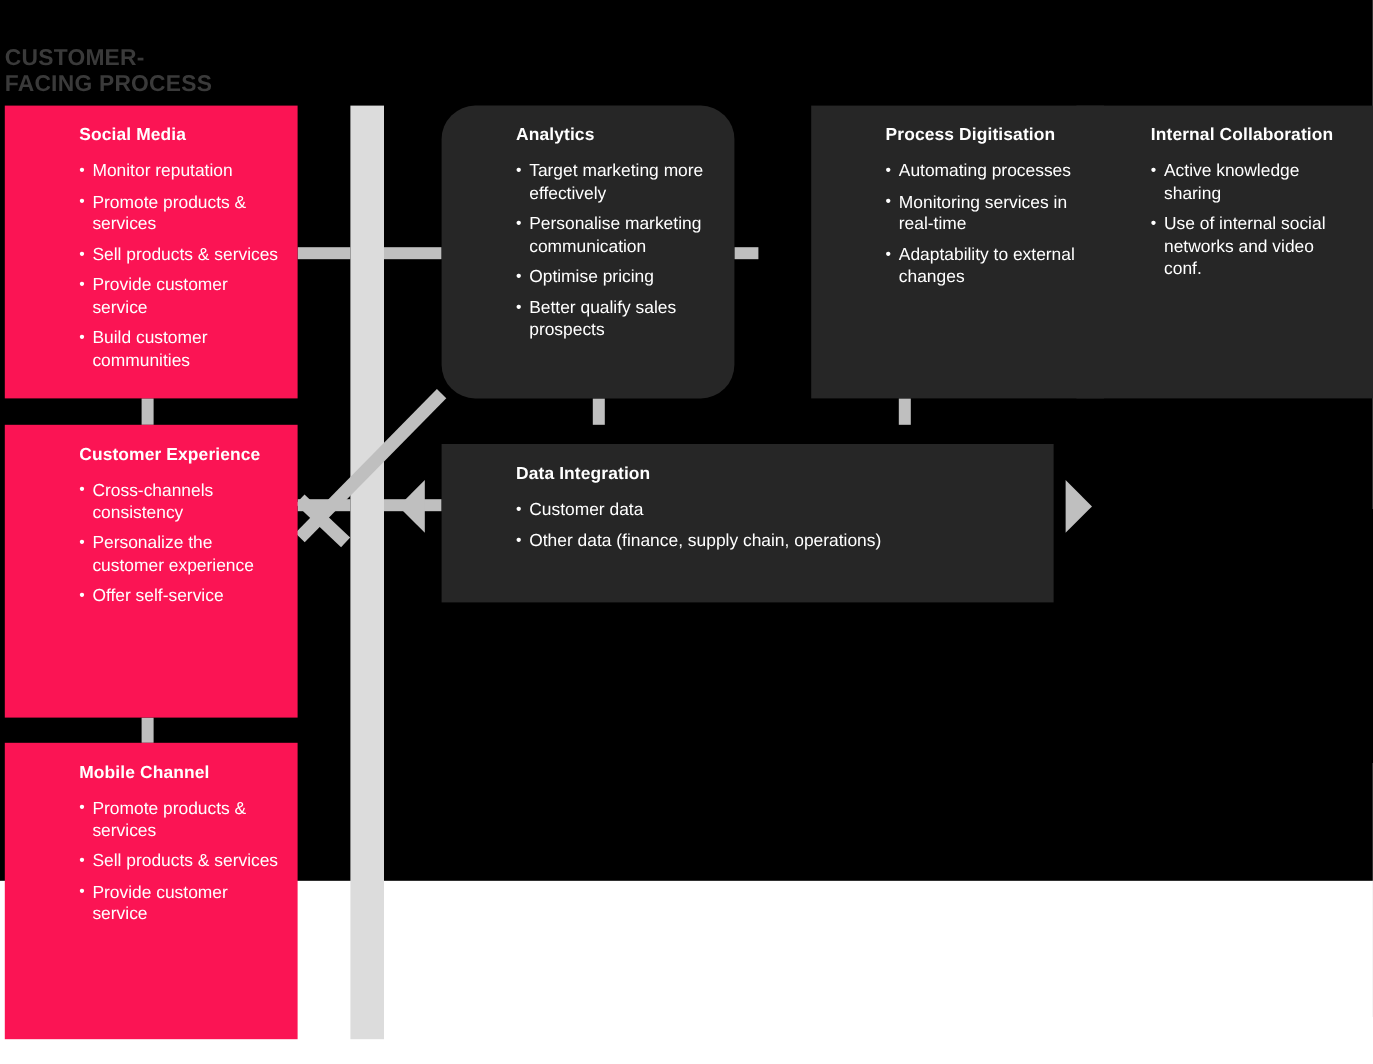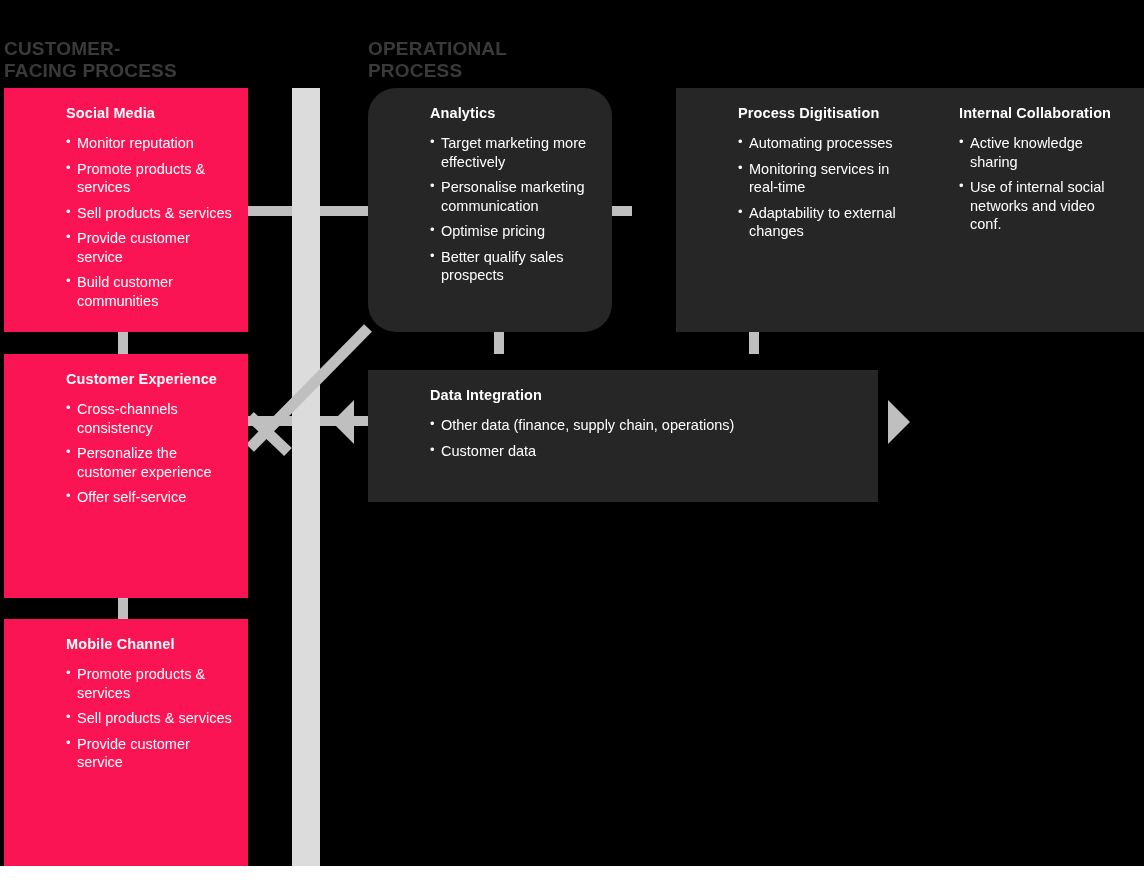--- a/index.html
+++ b/index.html
@@ -8,21 +8,21 @@
     width:1144px; height:887px;
     background:#ffffff;
     font-family:"Liberation Sans", sans-serif;
     overflow:hidden;
   }
 
   
   #canvas {
     position:absolute;
     left:0; top:0;
-    width:1144px; height:866px;
+    width:1144px; height:734px;
     background:#000000;
   }
 
   
   .section-heading {
     position:absolute;
     font-weight:bold;
     font-size:19px;
     line-height:22px;
     letter-spacing:0.2px;
@@ -127,22 +127,20 @@
     border-left:22px solid #bfbfbf;
   }
 </style>
 </head>
 <body>
 
 <div id="canvas">
 
   <div class="section-heading" id="heading-customer">CUSTOMER-
 FACING PROCESS</div>
-  <div class="section-heading" id="heading-operational">OPERATIONAL
-PROCESS</div>
 
   <div class="conn" id="spine"></div>
 
   <div class="conn" id="h-line-a"></div>
   <div class="conn" id="h-line-b"></div>
   <div class="conn" id="h-line-c"></div>
   <div class="conn" id="h-line-d"></div>
   <div class="conn" id="h-line-e"></div>
   <div class="conn" id="h-line-f"></div>
 
@@ -211,18 +209,18 @@
     <div class="card-title">Internal Collaboration</div>
     <ul class="card-list">
       <li>Active knowledge sharing</li>
       <li>Use of internal social networks and video conf.</li>
     </ul>
   </div>
 
   <div class="card dark" id="card-data-integration">
     <div class="card-title">Data Integration</div>
     <ul class="card-list">
+      <li>Customer data</li>
       <li>Other data (finance, supply chain, operations)</li>
-      <li>Customer data</li>
     </ul>
   </div>
 
 </div>
 
 </body></html>

